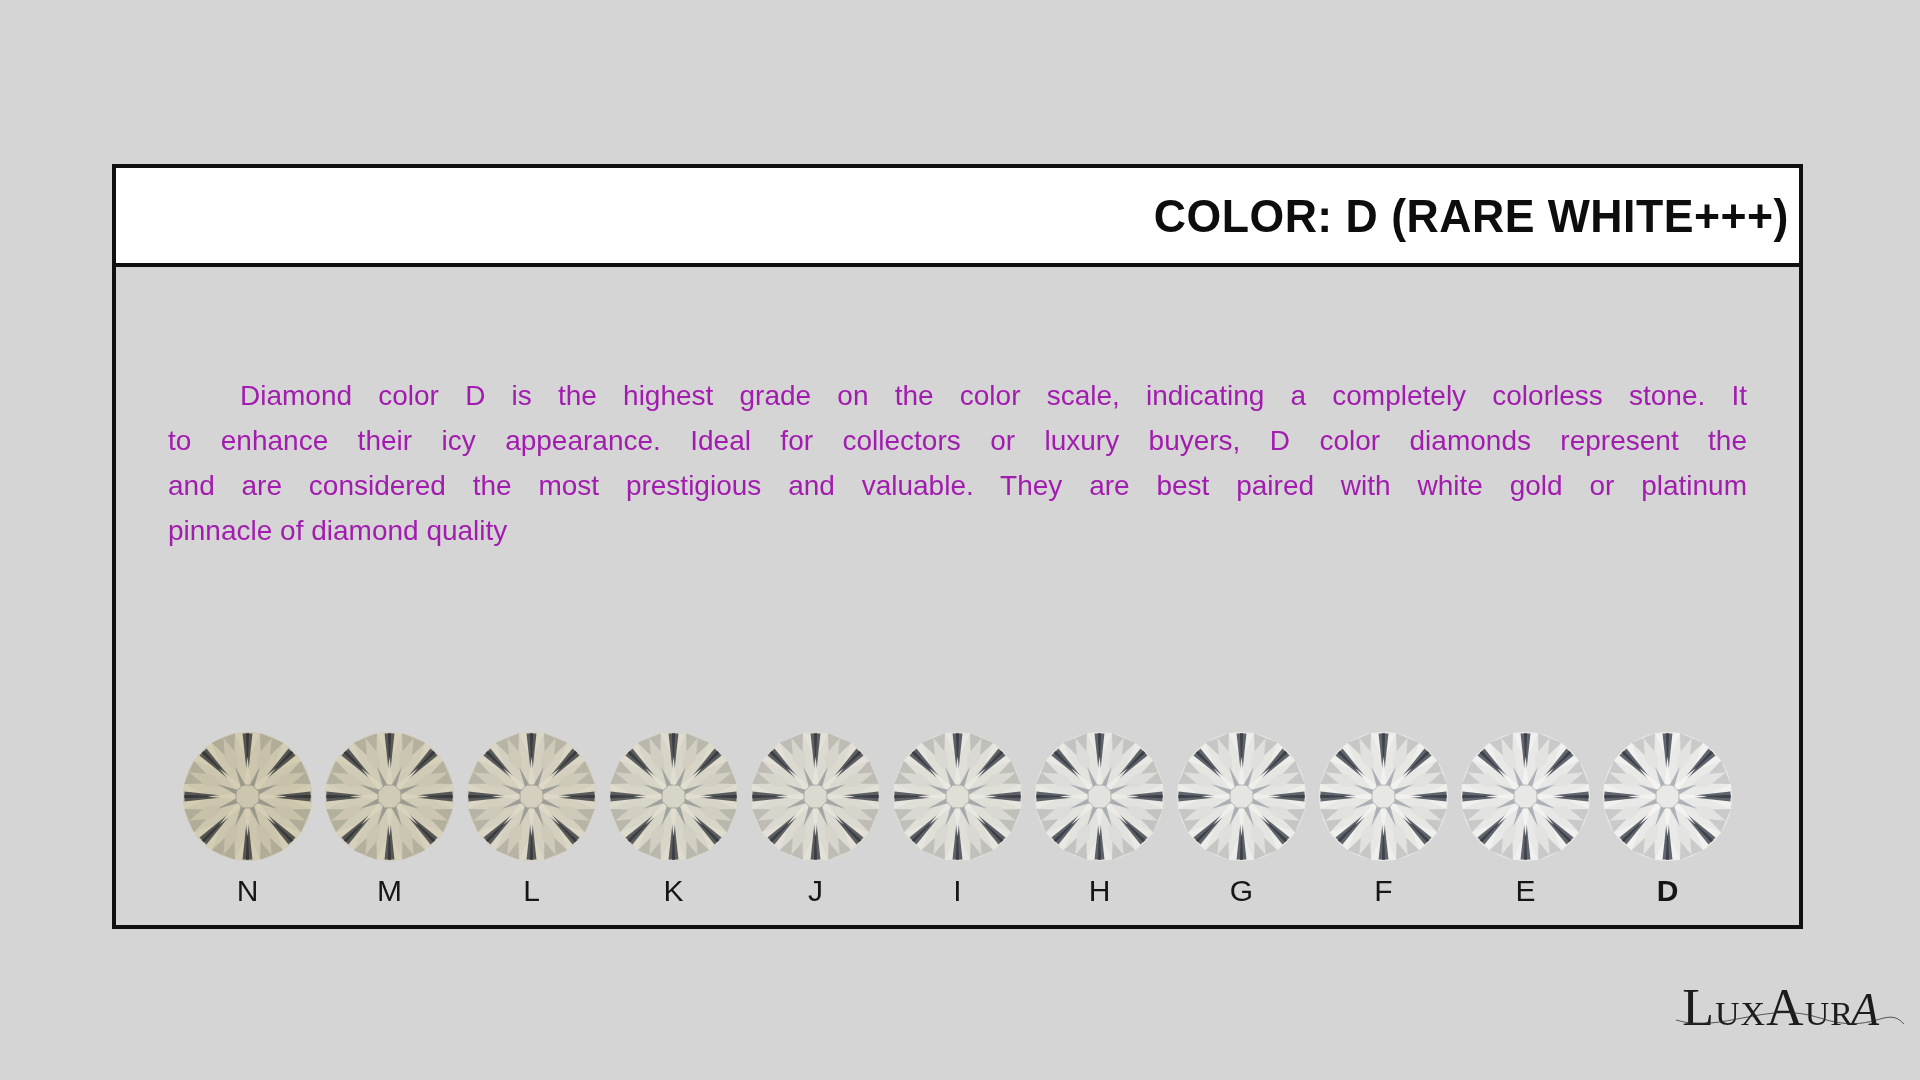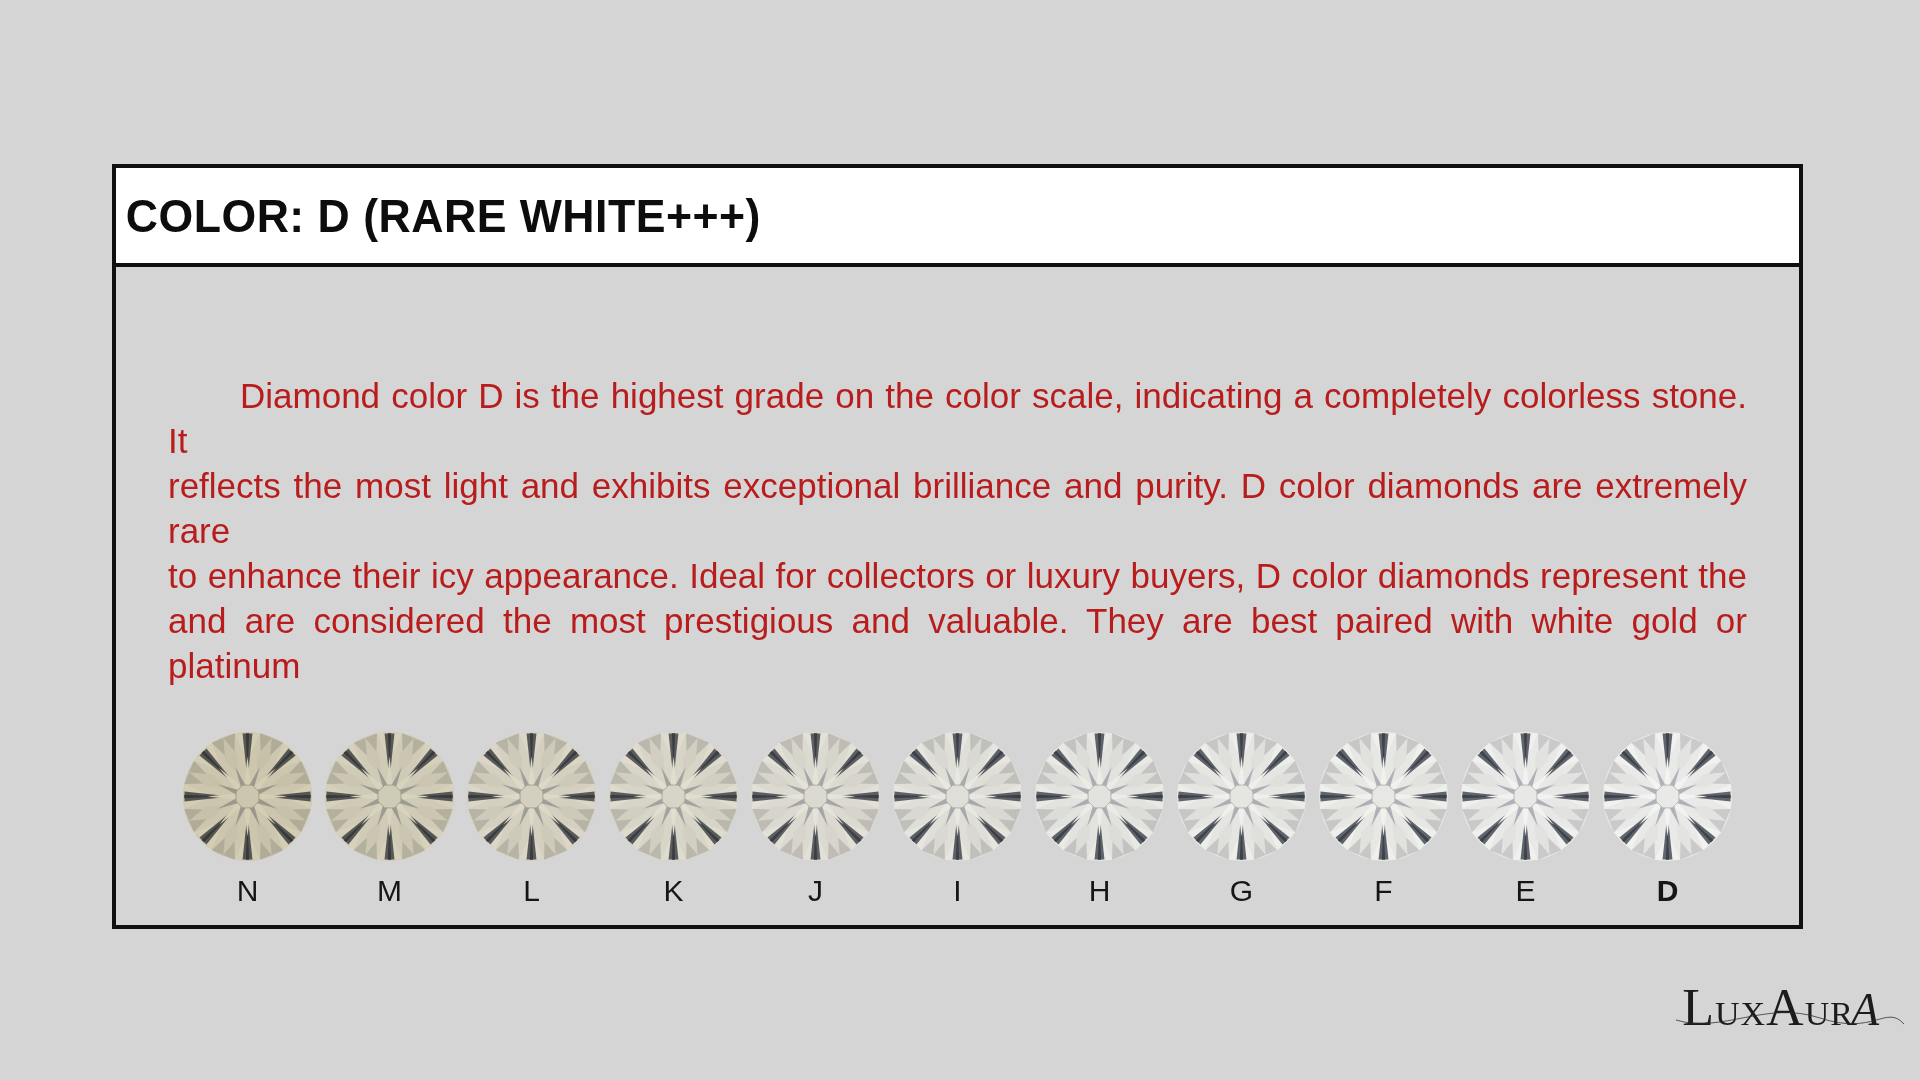--- a/index.html
+++ b/index.html
@@ -16,32 +16,32 @@
     position:absolute;left:112px;top:164px;
     width:1691px;height:765px;
     box-sizing:border-box;
     border:4px solid #101010;
     background:#d5d5d5;
   }
   .card-header{
     position:absolute;left:0;right:0;top:0;height:95px;
     background:#ffffff;
     border-bottom:4px solid #101010;
-    display:flex;align-items:center;justify-content:flex-start;
+    display:flex;align-items:center;justify-content:flex-end;
   }
   .card-title{
     font-size:46px;font-weight:800;color:#0d0d0d;
     letter-spacing:.5px;white-space:nowrap;
     transform:scaleX(.97);
   }
 
   
   .description{
     position:absolute;left:52px;right:52px;top:205px;
-    font-size:35px;line-height:45px;color:#b91c1c;
+    font-size:28px;line-height:45px;color:#a21caf;
   }
   .para-line{text-align:justify;text-align-last:justify;}
   .para-line:first-child{text-indent:72px;}
   .para-line:last-child{text-align-last:left;}
 
   
   .diamond-row{
     position:absolute;left:0;right:0;top:564px;
     display:flex;justify-content:center;gap:13px;
   }
@@ -72,23 +72,23 @@
 <div class="stage">
 
   <div class="card">
 
     <div class="card-header">
       <div class="card-title">COLOR: D (RARE WHITE+++)</div>
     </div>
 
     <div class="description" id="description">
         <div class="para-line">Diamond color D is the highest grade on the color scale, indicating a completely colorless stone. It</div>
-        <div class="para-line">reflects the most light and exhibits exceptional brilliance and purity. D color diamonds are extremely rare</div>
         <div class="para-line">to enhance their icy appearance. Ideal for collectors or luxury buyers, D color diamonds represent the</div>
         <div class="para-line">and are considered the most prestigious and valuable. They are best paired with white gold or platinum</div>
+        <div class="para-line">pinnacle of diamond quality</div>
       </div>
 
     <div class="diamond-row" id="diamondRow">
         <div class="grade-cell">
           <svg viewBox="-50 -50 100 100">
             <circle r="50" fill="#e9e9e7"></circle>
             <polygon points="-9.75,-49.04 9.75,-49.04 0.00,-27.00" fill="#f1f1ef"></polygon>
             <polygon points="9.75,-49.04 27.78,-41.57 10.33,-24.94" fill="#c9cac9"></polygon>
             <polygon points="27.78,-41.57 41.57,-27.78 19.09,-19.09" fill="#f1f1ef"></polygon>
             <polygon points="41.57,-27.78 49.04,-9.75 24.94,-10.33" fill="#c9cac9"></polygon>

